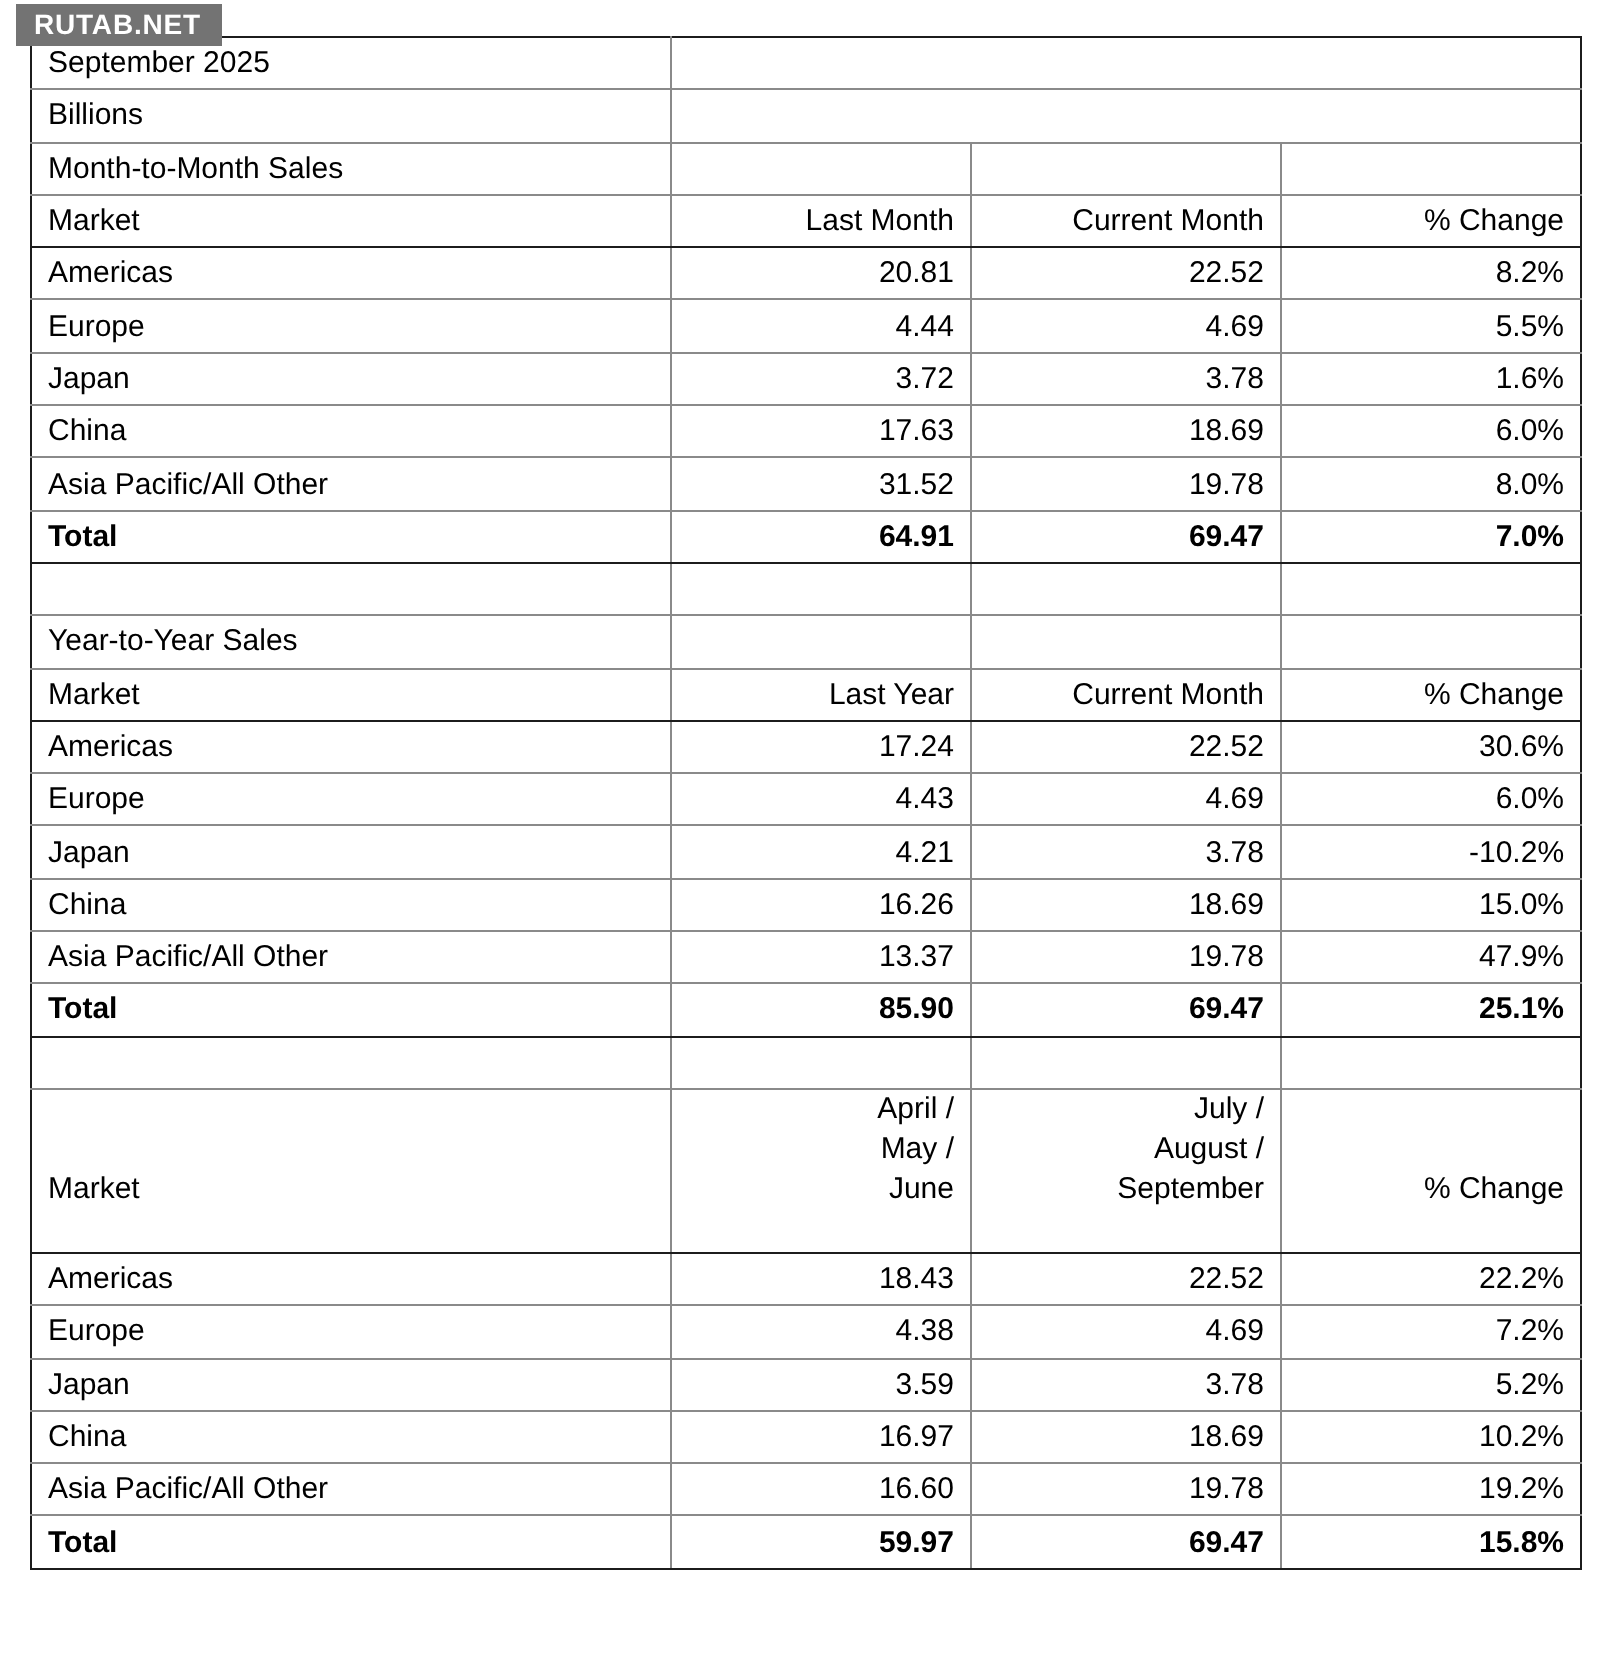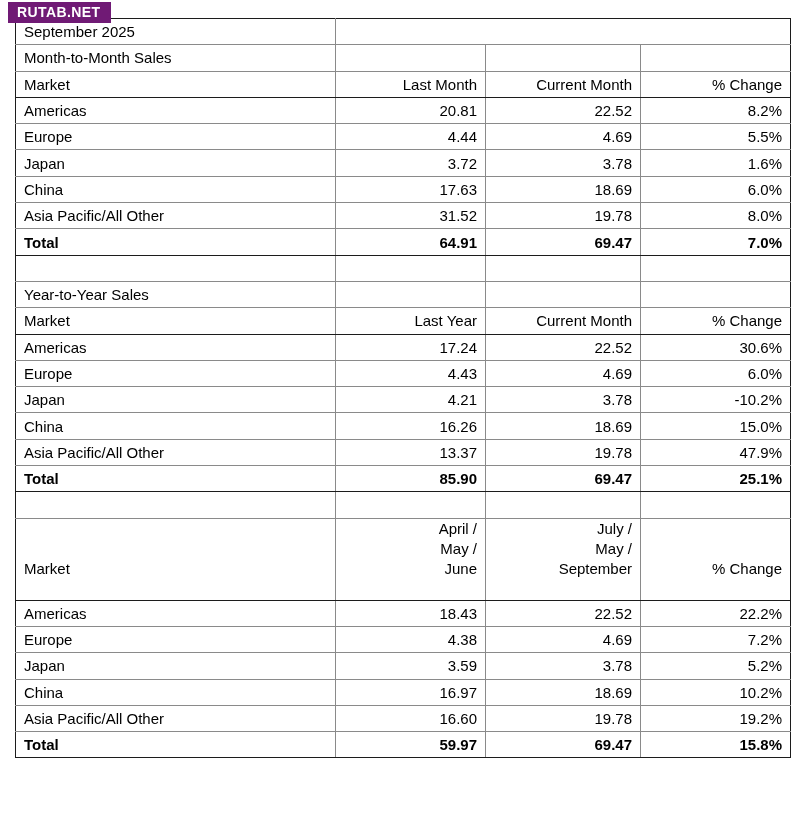--- a/index.html
+++ b/index.html
@@ -7,21 +7,21 @@
     margin: 0; padding: 0;
     width: 805px; height: 834px;
     background: #ffffff;
     font-family: "Liberation Sans", sans-serif;
     position: relative;
     overflow: hidden;
   }
   .badge {
     position: absolute;
     left: 8px; top: 2px;
-    background: #701a75;
+    background: #737373;
     color: #ffffff;
     font-weight: bold;
     font-size: 14px;
     line-height: 14px;
     padding: 3px 11px 4px 9px;
     letter-spacing: 0.4px;
     z-index: 2;
   }
   .sheet {
     position: absolute;
@@ -75,20 +75,24 @@
       <col style="width:320px">
       <col style="width:150px">
       <col style="width:155px">
       <col style="width:150px">
     </colgroup>
     <tbody id="grid-body">
       <tr class="row-title">
         <td class="cell-title">September 2025</td>
         <td colspan="3"></td>
       </tr>
+      <tr>
+        <td>Billions</td>
+        <td colspan="3"></td>
+      </tr>
     <tr class="row-section">
           <td>Month-to-Month Sales</td>
           <td></td>
           <td></td>
           <td></td>
         </tr>
         <tr class="row-header">
           <td>Market</td>
           <td class="num">Last Month</td>
           <td class="num">Current Month</td>
@@ -189,21 +193,21 @@
           <td></td>
           <td></td>
           <td></td>
         </tr>
         <tr class="row-header row-tall">
           <td>Market</td>
           <td class="num">April /
 May /
 June</td>
           <td class="num">July /
-May /
+August /
 September</td>
           <td class="num">% Change</td>
         </tr>
         <tr class="row-data">
           <td>Americas</td>
           <td class="num">18.43</td>
           <td class="num">22.52</td>
           <td class="num">22.2%</td>
         </tr>
         <tr class="row-data">

